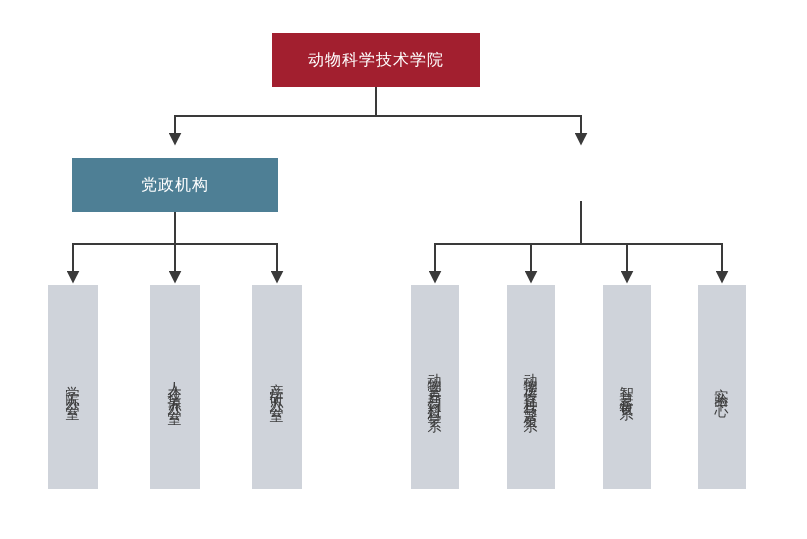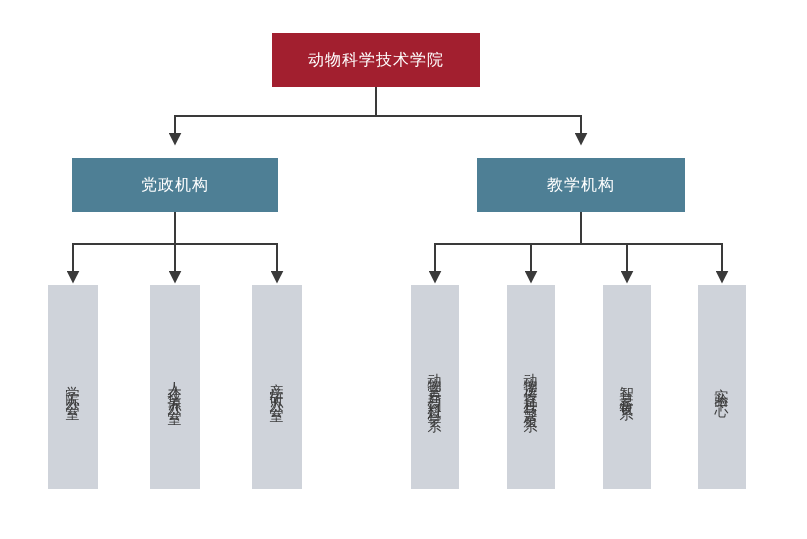--- a/index.html
+++ b/index.html
@@ -103,21 +103,20 @@
     <line class="edge" x1="435" y1="243" x2="435" y2="281" marker-end="url(#arrow)"></line>
     <line class="edge" x1="531" y1="243" x2="531" y2="281" marker-end="url(#arrow)"></line>
     <line class="edge" x1="627" y1="243" x2="627" y2="281" marker-end="url(#arrow)"></line>
     <line class="edge" x1="722" y1="243" x2="722" y2="281" marker-end="url(#arrow)"></line>
   </svg>
 
   <div class="node root-node">动物科学技术学院</div>
 
   <div class="node branch-node branch-left">党政机构</div>
 
-  <div class="node branch-node branch-right">教学机构</div>
 
   <div class="node leaf-node leaf-l leaf-l0">学院办公室</div>
 
   <div class="node leaf-node leaf-l leaf-l1">人才培养办公室</div>
 
   <div class="node leaf-node leaf-l leaf-l2">产学研办公室</div>
 
   <div class="node leaf-node leaf-r leaf-r0">动物营养与饲料科学系</div>
 
   <div class="node leaf-node leaf-r leaf-r1">动物遗传育种与繁殖系</div>

